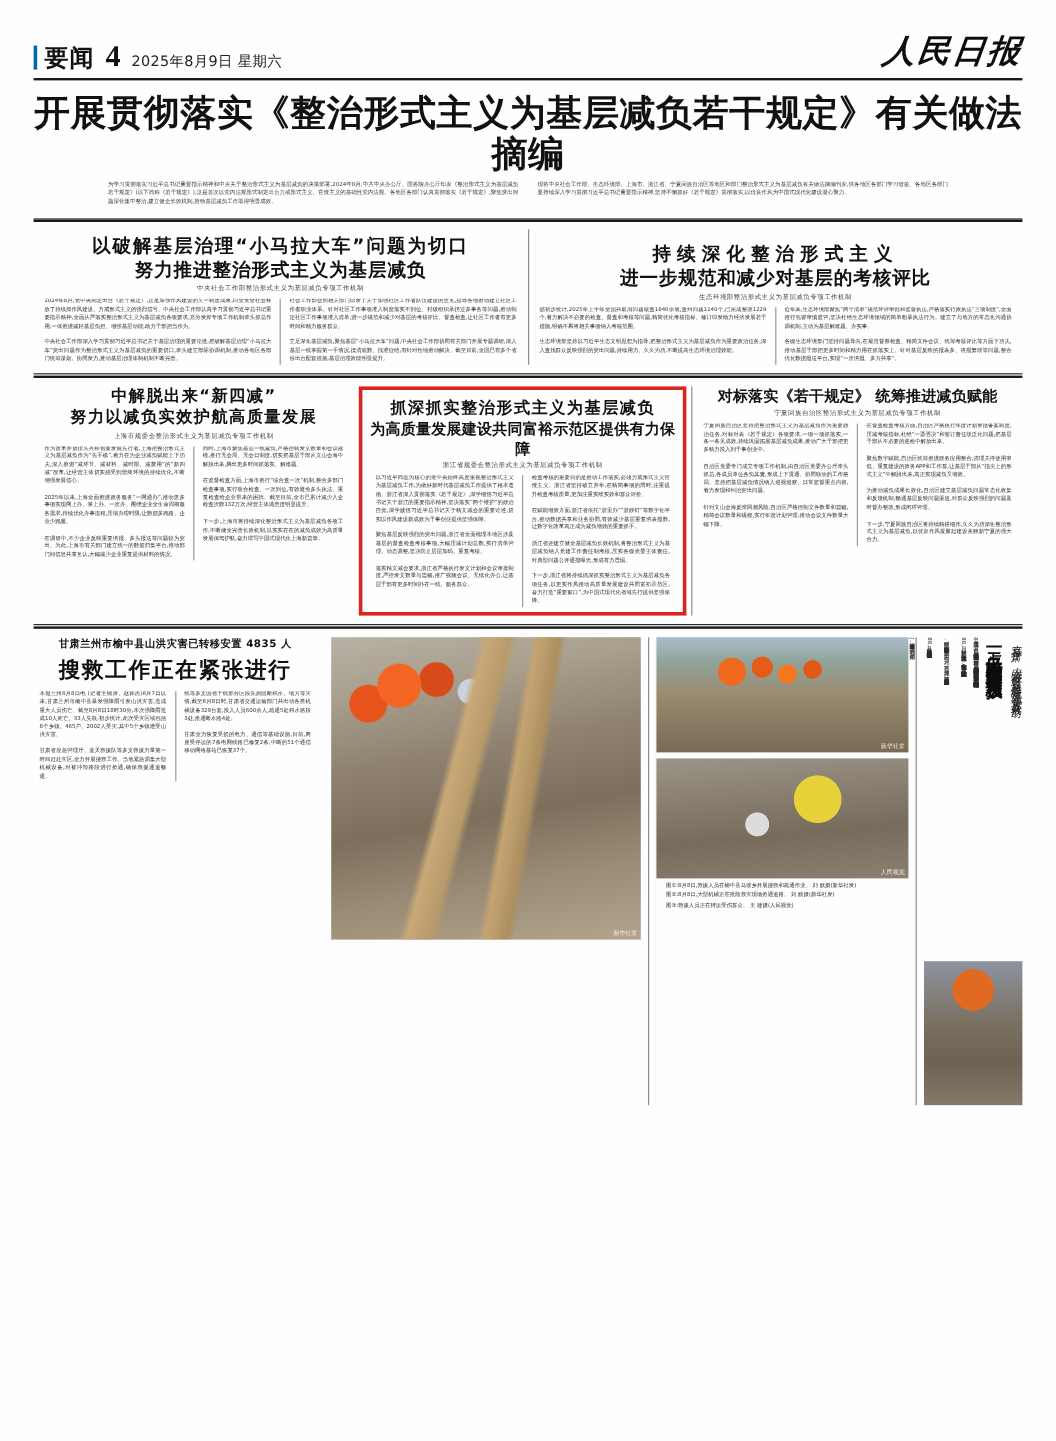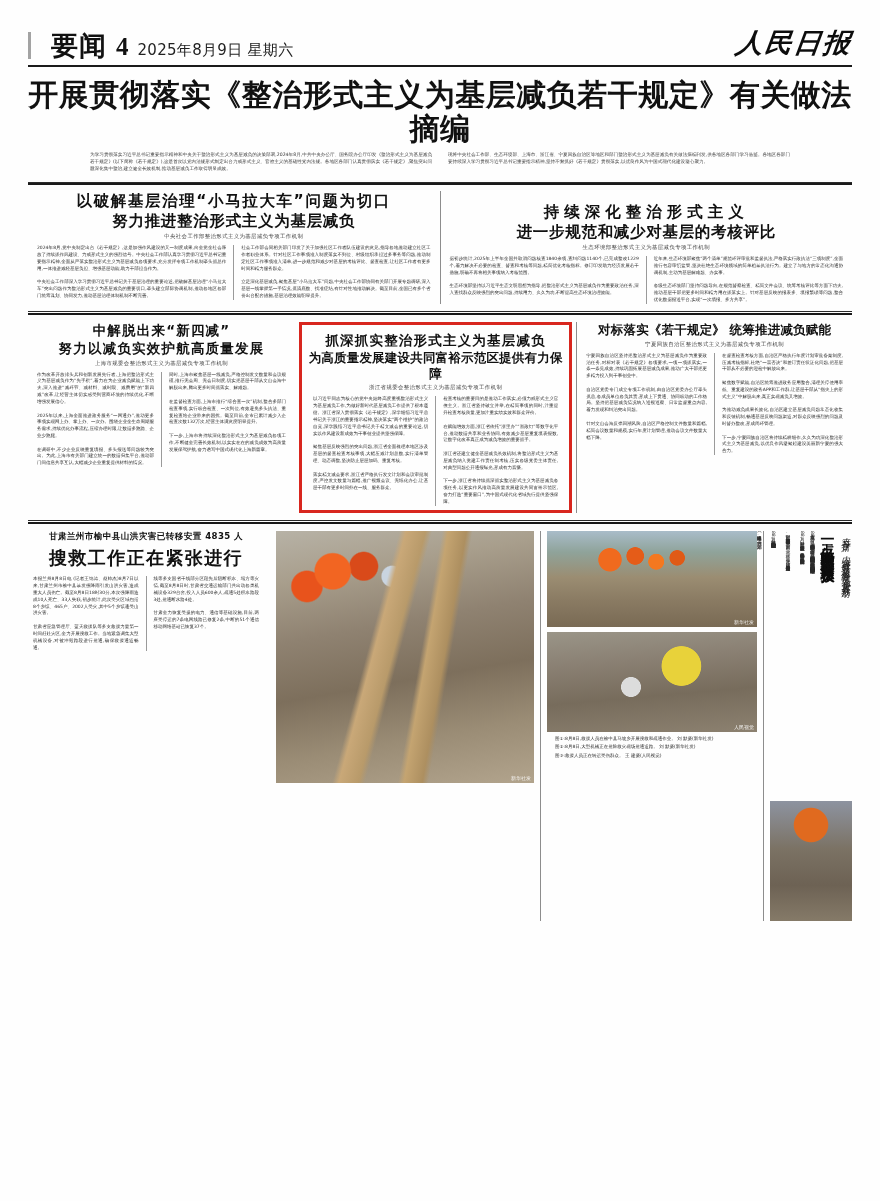--- a/index.html
+++ b/index.html
@@ -19,28 +19,28 @@
 
   
   .masthead{
     position:relative;height:62px;
     display:flex;align-items:flex-end;
     border-bottom:2.5px solid #1a1a1a;
     padding-bottom:3px;
   }
   .mast-left{display:flex;align-items:baseline;gap:9px;}
   .mast-bracket{
-    font-size:27px;font-weight:bold;line-height:1;
+    font-size:20px;font-weight:bold;line-height:1;
     letter-spacing:1px;
-    border-left:3px solid #a3a3a3;
-    padding-left:20px;
+    border-left:3px solid #0369a1;
+    padding-left:6px;
     font-family:"DejaVu Sans","Liberation Sans",sans-serif;
   }
   .mast-pageno{font-size:25px;font-weight:bold;line-height:1;font-family:"Liberation Serif",serif;}
-  .mast-date{font-size:15px;color:#222;letter-spacing:.3px;padding-bottom:2px;}
+  .mast-date{font-size:12px;color:#222;letter-spacing:.3px;padding-bottom:2px;}
   .mast-right{margin-left:auto;text-align:right;padding-bottom:1px;}
   .mast-logo{
     font-family:"DejaVu Serif","Liberation Serif",serif;
     font-size:27px;font-weight:bold;font-style:italic;
     letter-spacing:2px;color:#0d0d0d;
     transform:skewX(-7deg);
   }
 
   
   .main-hl{
@@ -85,21 +85,21 @@
     letter-spacing:.7px;
   }
   .art-head .byline{
     font-size:5.4px;color:#444;margin:2px 0 5px;
     font-family:"DejaVu Serif","Liberation Serif",serif;
     letter-spacing:.4px;
   }
   .art-head.small .h1,.art-head.small .h2{font-size:13.5px;letter-spacing:1.2px;}
 
   
-  .section-top{display:flex;gap:0;margin-top:4px;}
+  .section-top{display:flex;gap:0;margin-top:4px;align-items:flex-end;}
   .half{flex:1;padding:0 4px;}
   .half + .half{border-left:1px solid #8d8d8d;}
 
   .band-rule{border-top:1px solid #2b2b2b;margin:7px 0 0;}
   .band-rule2{border-top:2px solid #1a1a1a;margin:1.5px 0 7px;}
 
   
   .section-mid{display:flex;align-items:stretch;}
   .mid-cell{padding:0 4px;}
   .mid-left{width:268px;}

